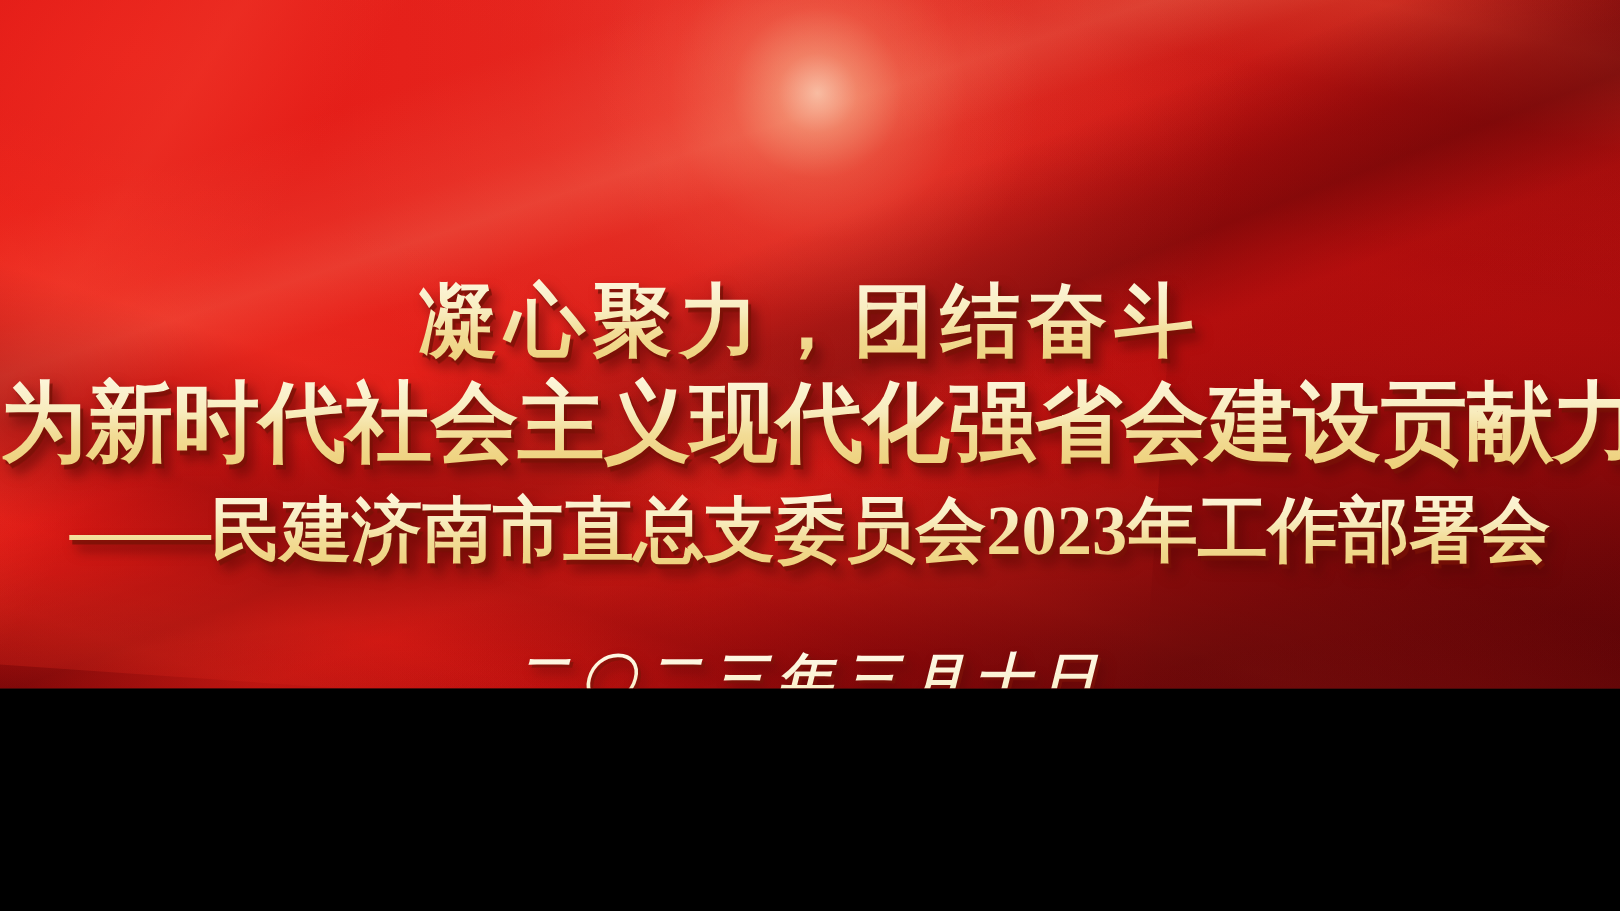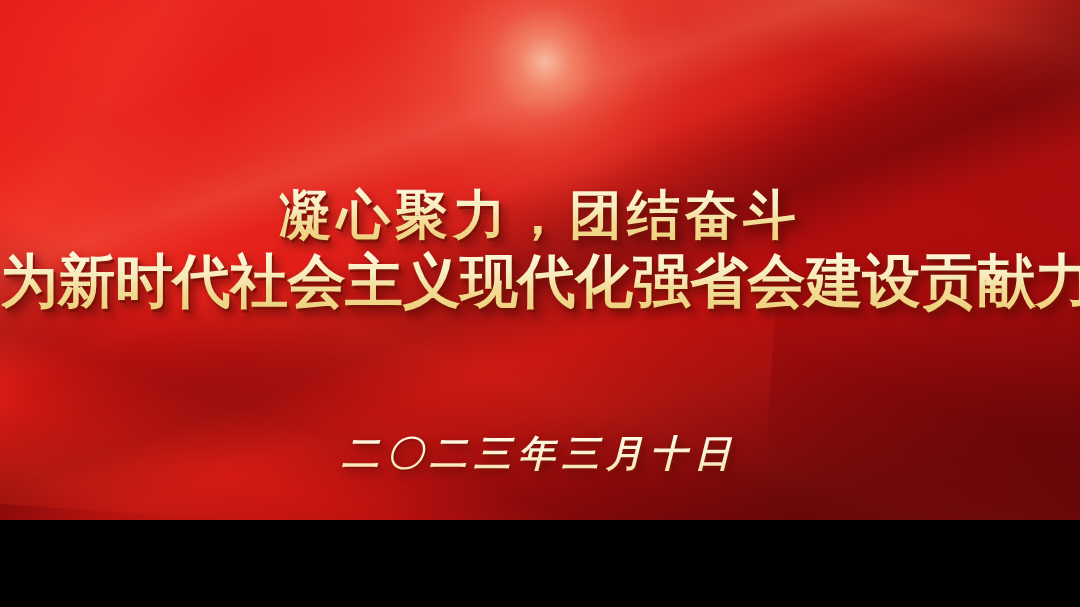--- a/index.html
+++ b/index.html
@@ -4,21 +4,21 @@
 <title>Banner</title>
 <style>
   html, body {
     margin: 0;
     padding: 0;
     background: #000;
   }
   #stage {
     position: relative;
     width: 1080px;
-    height: 520px;
+    height: 459px;
     overflow: hidden;
     background: #b91c1c;
     font-family: "Liberation Serif", "DejaVu Serif", serif;
   }
 
   
   .bg-layer {
     position: absolute;
     inset: 0;
     pointer-events: none;
@@ -226,16 +226,17 @@
   <div class="bg-layer" id="fold-e"></div>
   <div class="bg-layer" id="fold-f"></div>
   <div class="bg-layer" id="fold-g"></div>
   <div class="bg-layer" id="glow-wide"></div>
   <div class="bg-layer" id="glow-main"></div>
   <div class="bg-layer" id="vignette"></div>
 
   <div id="title-block">
     <div class="gold-line" id="line-1">凝心聚力，团结奋斗</div>
     <div class="gold-line" id="line-2">为新时代社会主义现代化强省会建设贡献力量</div>
+    <div class="gold-line" id="line-3">——民建济南市直总支委员会2023年工作部署会</div>
     <div id="date-line">二〇二三年三月十日</div>
   </div>
 
 </div>
 
 </body></html>

